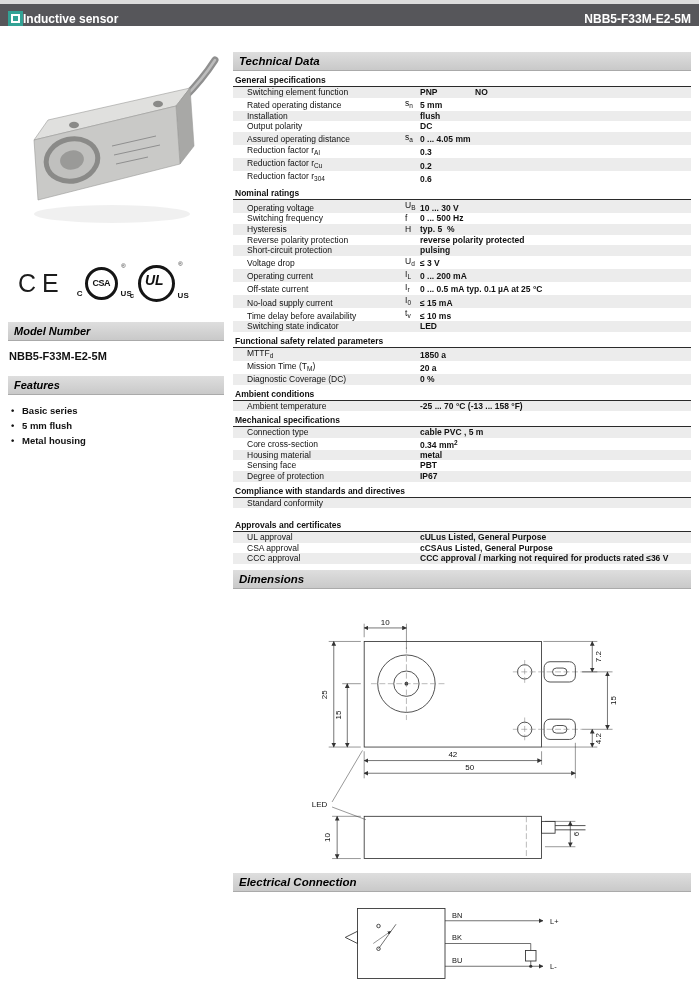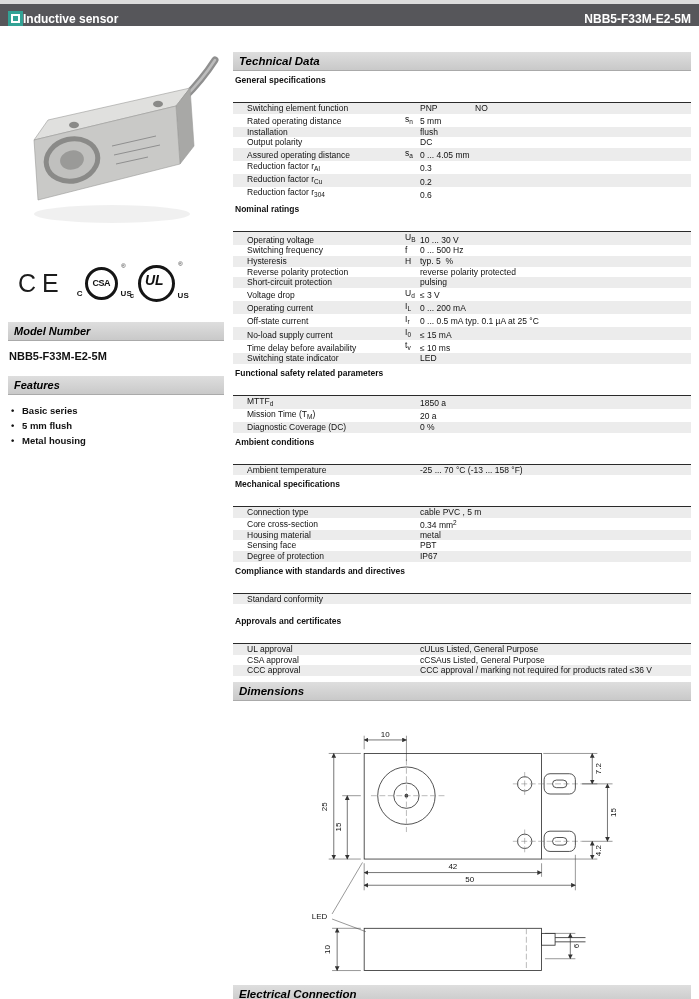--- a/index.html
+++ b/index.html
@@ -33,29 +33,29 @@
   .mark .t-us { right: -14px; bottom: 2px; }
   .mark .t-r  { right: -8px; top: -4px; font-size: 6px; font-weight: normal; }
   .model-number { font-weight: bold; font-size: 11px; margin: 9px 0 14px 1px; }
   ul.features { list-style: none; margin: 8px 0 0 2px; padding: 0; }
   ul.features li { font-size: 9.5px; font-weight: bold; line-height: 15px; padding-left: 12px; position: relative; }
   ul.features li::before { content: "•"; position: absolute; left: 1px; }
 
   
   .ttable { margin-top: 2px; }
   .sec-title { font-weight: bold; font-size: 8.5px; line-height: 11px; border-bottom: 1px solid #2a2a2a;
-               margin-top: 3px; padding: 1px 2px 16px 2px; }
+               margin-top: 3px; padding: 1px 2px 0 2px; }
   .sec-gap { height: 8px; }
   .trow { display: flex; align-items: flex-end; font-size: 8.5px; }
   .trow > div { line-height: 10.6px; }
   .trow.alt { background: #ececec; }
   .c-label { width: 172px; padding-left: 14px; flex: 0 0 auto; }
   .c-label.ind2 { padding-left: 24px; }
   .c-sym { width: 15px; flex: 0 0 auto; }
-  .c-val { flex: 1; white-space: pre-wrap; }
+  .c-val { flex: 1; white-space: pre-wrap; font-weight: bold; }
   sub { font-size: 6.5px; vertical-align: -1.5px; }
   sup { font-size: 6.5px; vertical-align: 2.5px; }
 
   
   .dims-wrap { margin: 6px 0 0 55px; }
   .elec-wrap { margin: 6px 0 0 100px; }
   svg { display: block; }
   .ln   { stroke: #333; stroke-width: 1; fill: none; }
   .dim  { stroke: #333; stroke-width: 0.8; fill: none; }
   .ext  { stroke: #333; stroke-width: 0.6; fill: none; }

